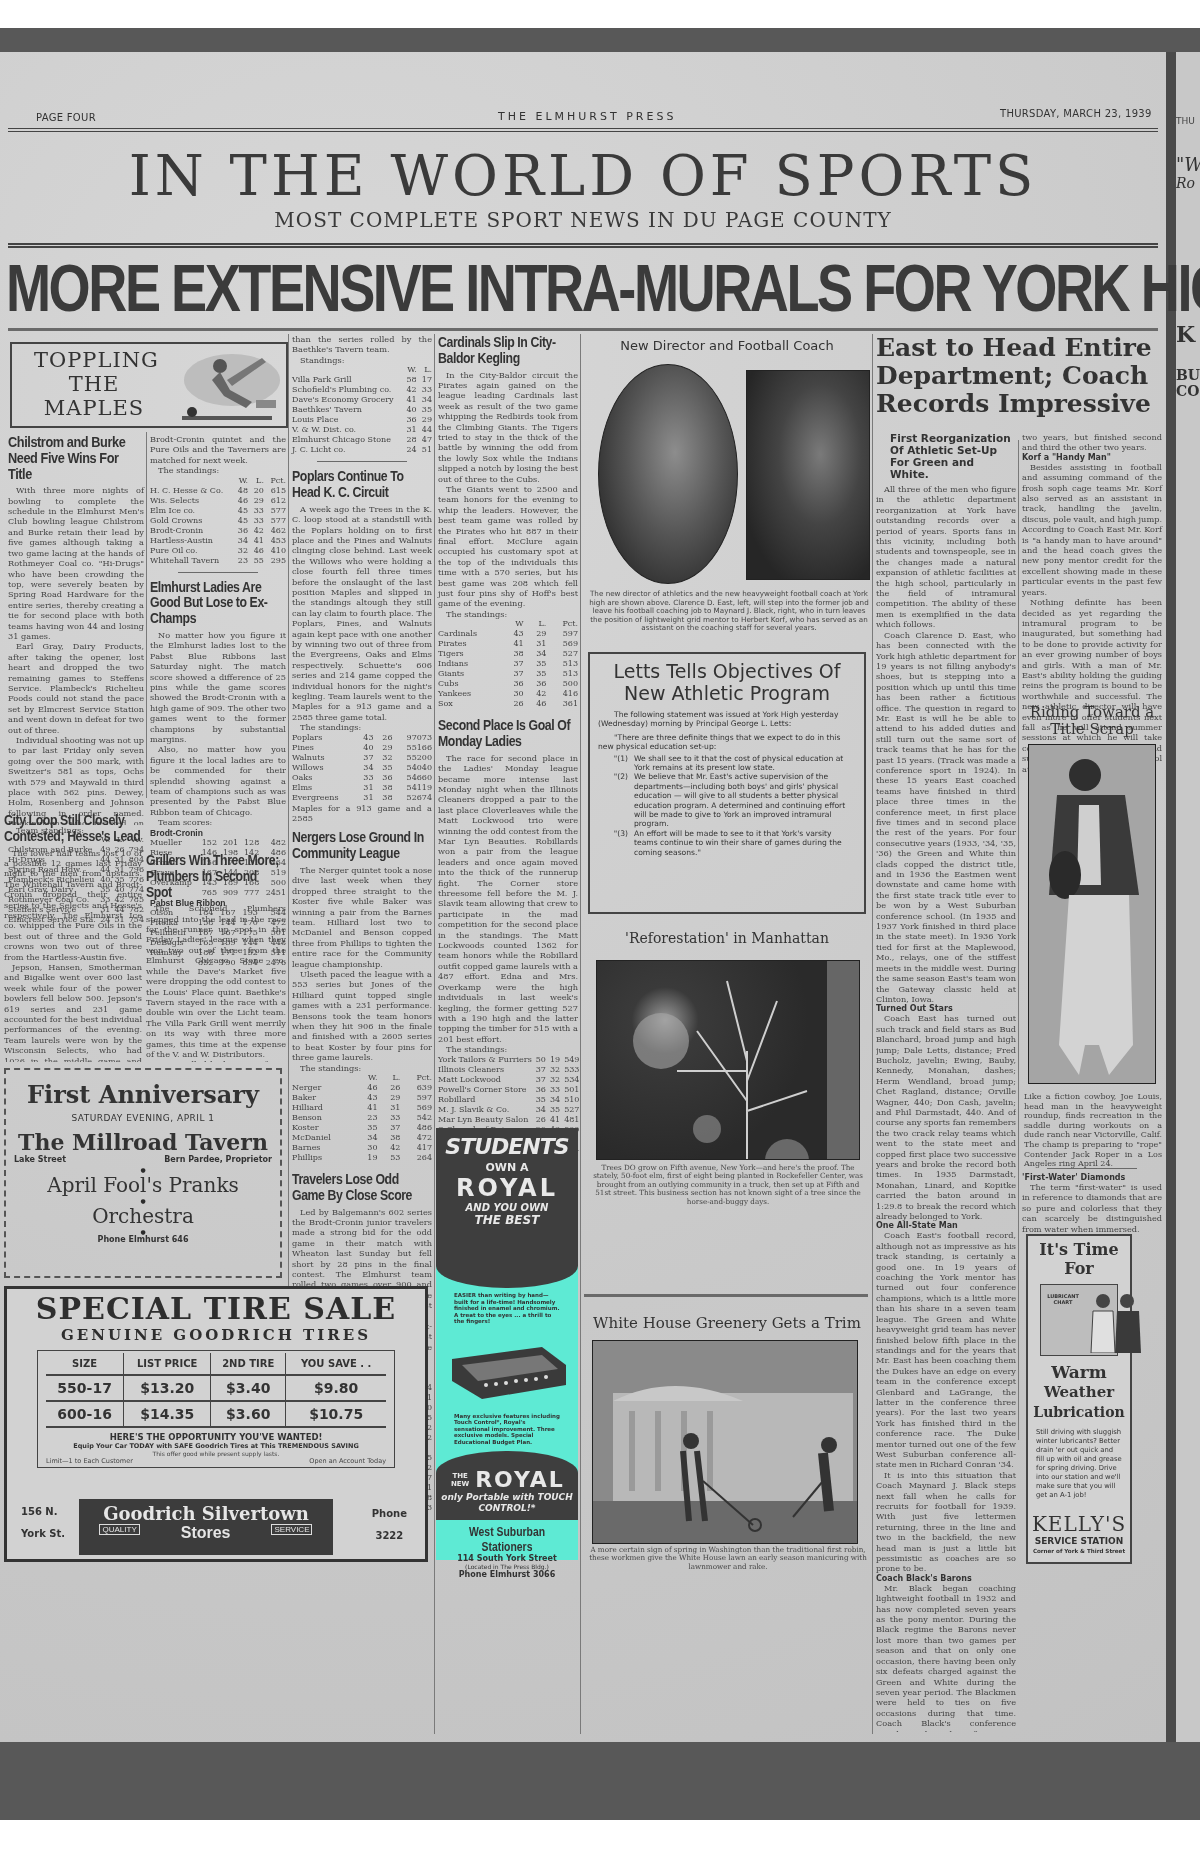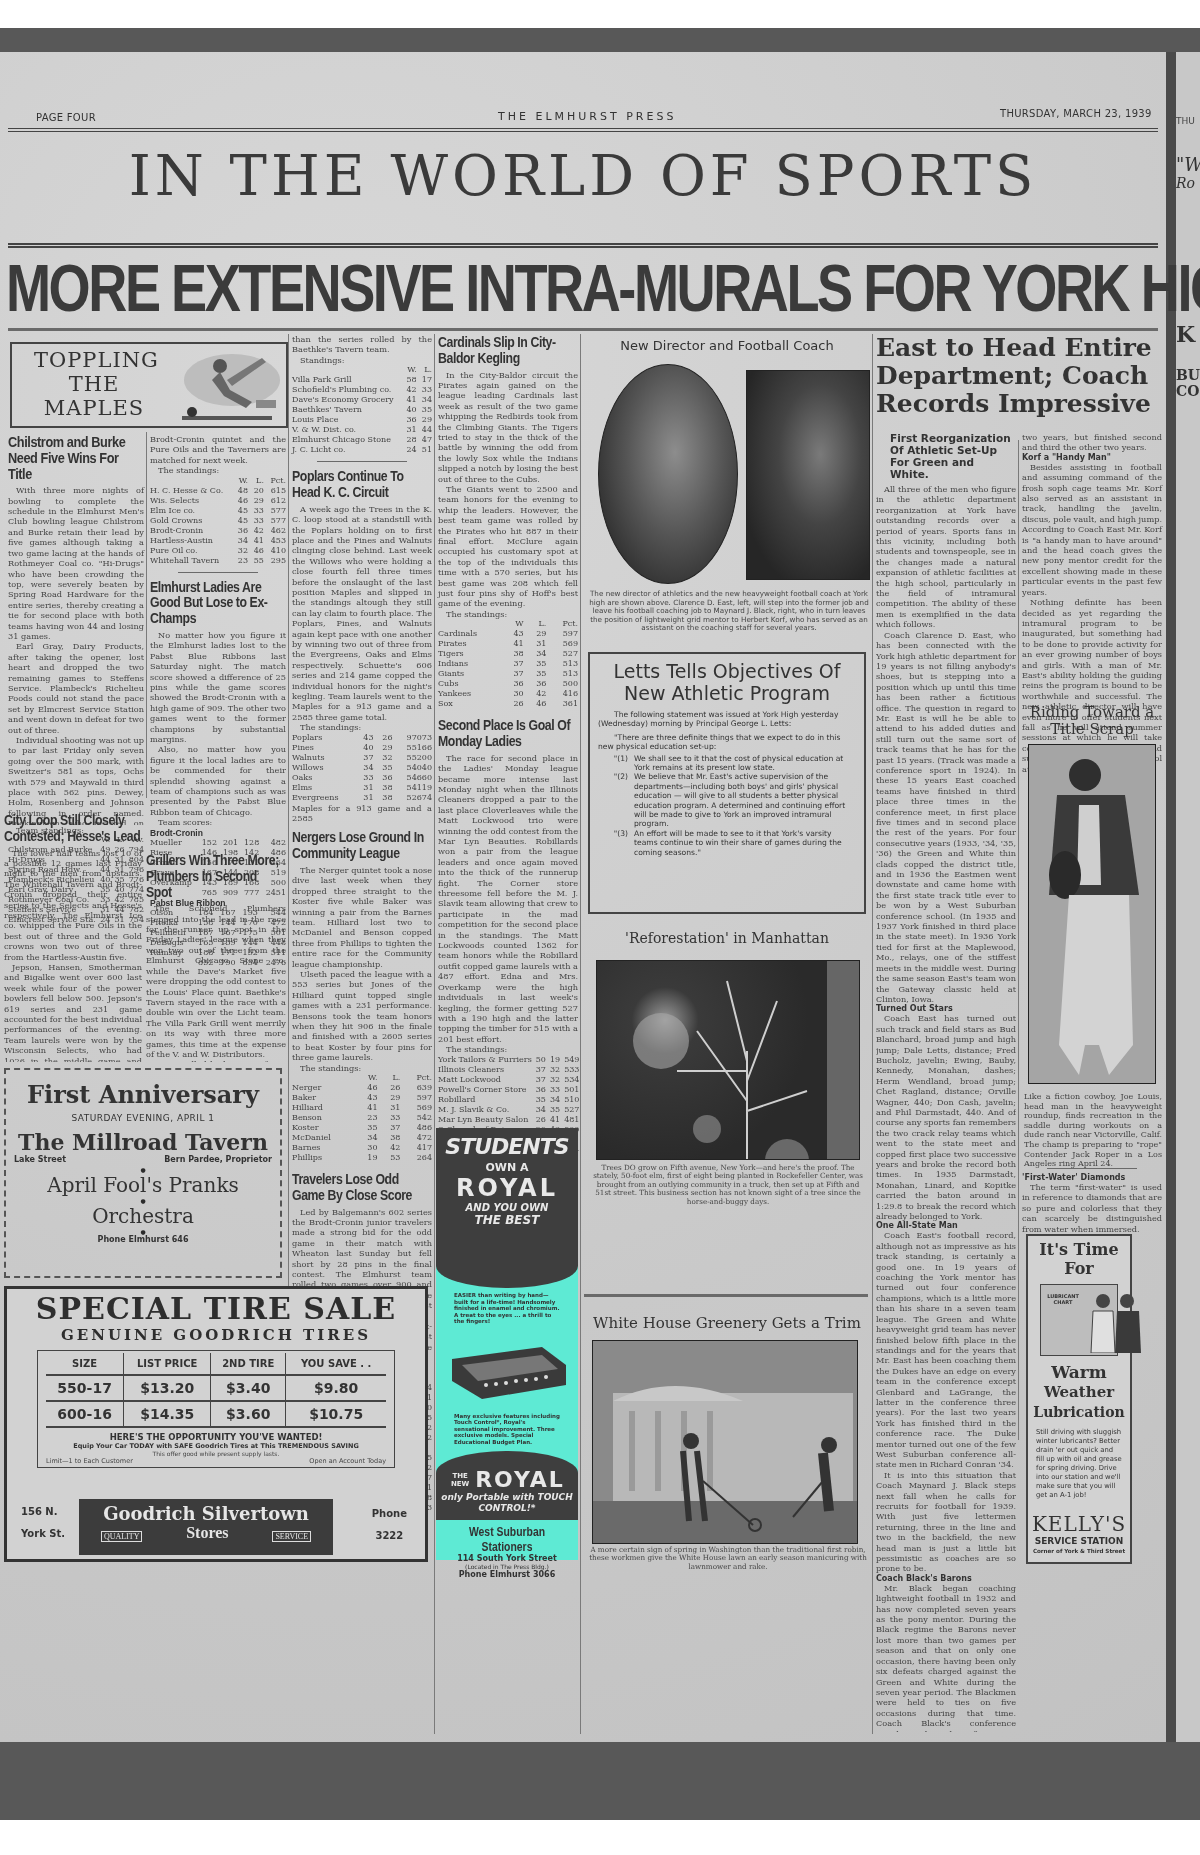--- a/index.html
+++ b/index.html
@@ -46,20 +46,21 @@
   <div style="font-size:14px;font-weight:bold;margin-top:20px;color:#333">BU</div>
   <div style="font-size:14px;font-weight:bold;color:#333">CO</div>
 </div>
 
 <div class="abs folio" style="left:36px;top:112px">PAGE FOUR</div>
 <div class="abs folio" style="left:498px;top:110px;letter-spacing:3px;font-size:11px">THE ELMHURST PRESS</div>
 <div class="abs folio" style="left:1000px;top:108px">THURSDAY, MARCH 23, 1939</div>
 
 <div class="abs masthead">
   <div class="mast-title">IN THE WORLD OF SPORTS</div>
+  <div class="mast-sub">MOST COMPLETE SPORT NEWS IN DU PAGE COUNTY</div>
 </div>
 <div class="abs banner">MORE EXTENSIVE INTRA-MURALS FOR YORK HIGH</div>
 <div class="hr" style="left:8px;top:328px;width:1150px;height:3px"></div>
 
 <div class="vr" style="left:146px;top:432px;height:366px"></div>
 <div class="vr" style="left:288px;top:334px;height:1060px"></div>
 <div class="vr" style="left:434px;top:334px;height:1400px"></div>
 <div class="vr" style="left:580px;top:334px;height:1400px"></div>
 <div class="vr" style="left:872px;top:334px;height:1400px"></div>
 <div class="vr" style="left:1018px;top:440px;height:1000px"></div>
@@ -636,21 +637,21 @@
       <span>Limit—1 to Each Customer</span>
       <span>Open an Account Today</span>
     </div>
   </div>
   <div style="position:absolute;left:14px;top:212px;font-family:'DejaVu Sans',sans-serif;font-weight:bold;font-size:10px;color:#333;line-height:22px">
     <div>156 N.</div>
     <div>York St.</div>
   </div>
   <div style="position:absolute;left:72px;top:210px;width:254px;height:56px;background:#3c3c3c;color:#e6e6e6;text-align:center">
     <div style="font-family:'DejaVu Serif',serif;font-weight:bold;font-size:18px;margin-top:4px">Goodrich Silvertown</div>
-    <div style="display:flex;justify-content:space-around;align-items:flex-end;font-family:Liberation Serif, serif;font-size:8px">
+    <div style="display:flex;justify-content:space-around;align-items:flex-start;font-family:Liberation Sans, sans-serif;font-size:8px">
       <span style="border:1px solid #ddd;padding:0 2px">QUALITY</span>
       <span style="font-size:16px;font-weight:bold">Stores</span>
       <span style="border:1px solid #ddd;padding:0 2px">SERVICE</span>
     </div>
   </div>
   <div style="position:absolute;right:18px;top:214px;font-family:'DejaVu Sans',sans-serif;font-weight:bold;font-size:10px;color:#333;line-height:22px;text-align:center">
     <div>Phone</div>
     <div>3222</div>
   </div>
 </div>

